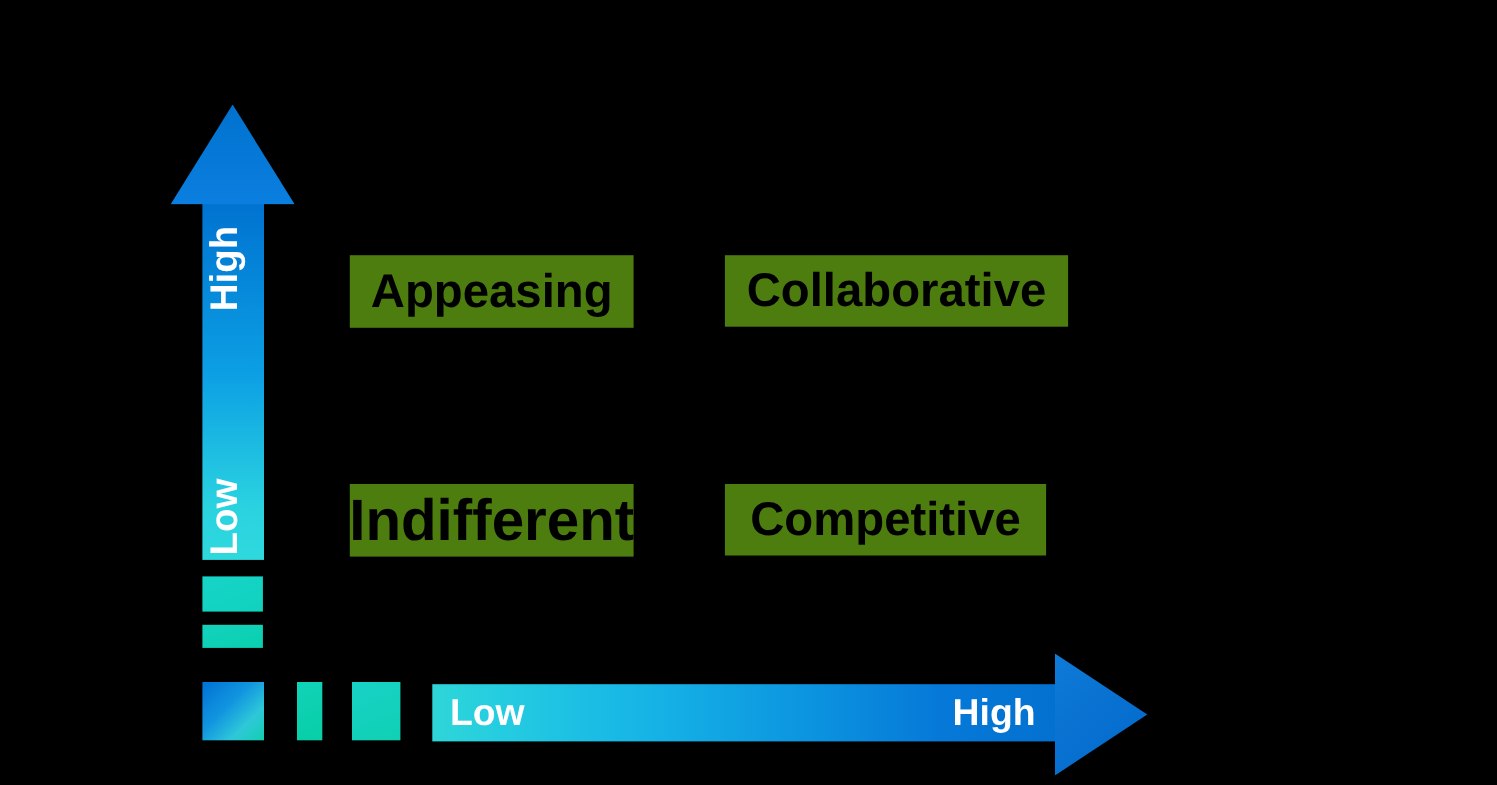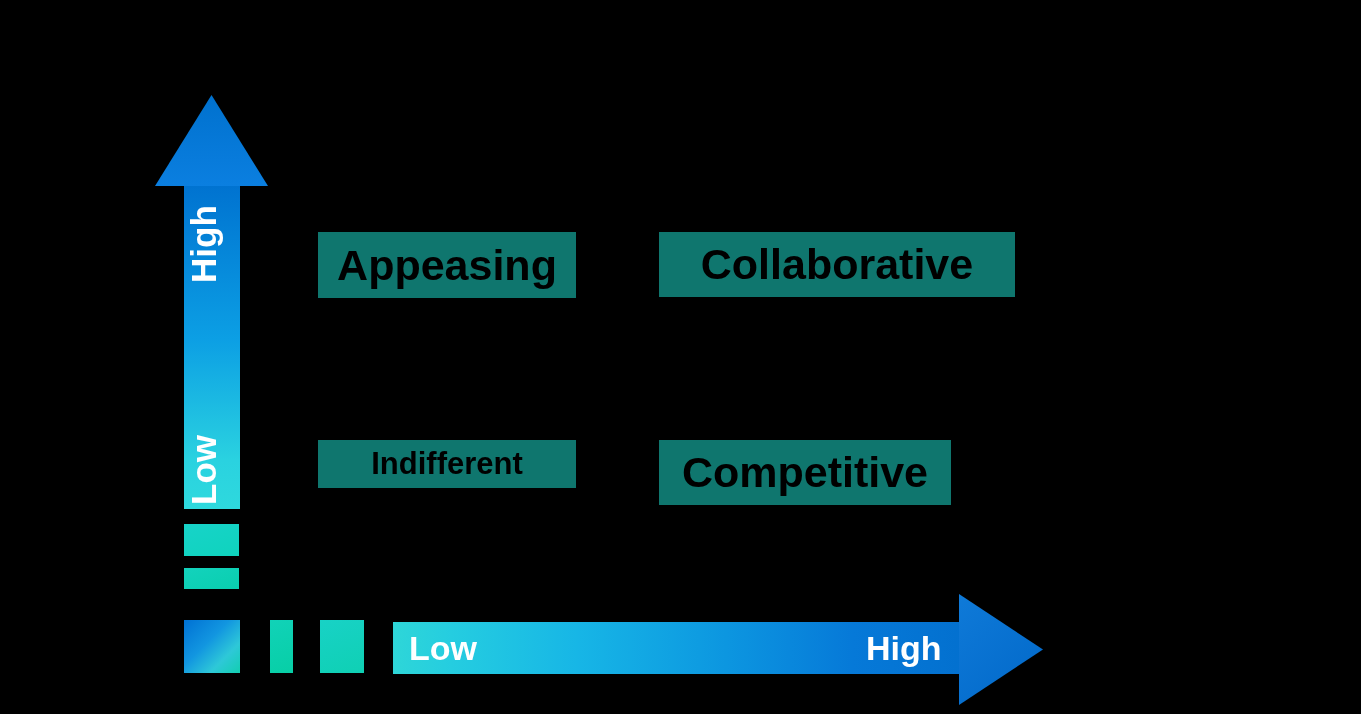--- a/index.html
+++ b/index.html
@@ -91,31 +91,31 @@
     font-weight: bold;
     font-size: 34px;
     white-space: nowrap;
   }
   .h-label-low  { left: 16px;  }
   .h-label-high { left: 473px; }
 
   
   .qbox {
     position: absolute;
-    background: #0f766e;
+    background: #4d7c0f;
     display: flex;
     align-items: center;
     justify-content: center;
     color: #000000;
     font-weight: bold;
     white-space: nowrap;
   }
   .qbox-appeasing    { left: 318px; top: 232px; width: 258px; height: 66px; font-size: 43px; }
-  .qbox-collaborative{ left: 659px; top: 232px; width: 356px; height: 65px; font-size: 43px; }
-  .qbox-indifferent  { left: 318px; top: 440px; width: 258px; height: 48px; font-size: 31px; }
+  .qbox-collaborative{ left: 659px; top: 232px; width: 312px; height: 65px; font-size: 43px; }
+  .qbox-indifferent  { left: 318px; top: 440px; width: 258px; height: 66px; font-size: 53px; }
   .qbox-competitive  { left: 659px; top: 440px; width: 292px; height: 65px; font-size: 43px; }
 
   
   .deco { position: absolute; }
   .deco-v1 { left: 184px; top: 524px; width: 55px; height: 32px;
              background: linear-gradient(160deg, #17d3c9 0%, #0fd3bd 100%); }
   .deco-v2 { left: 184px; top: 568px; width: 55px; height: 21px;
              background: linear-gradient(160deg, #13d2bd 0%, #09cfae 100%); }
   .deco-h0 { left: 184px; top: 620px; width: 56px; height: 53px;
              background: linear-gradient(135deg, #0071d4 0%, #1296e0 42%, #2ec8d8 72%, #12cfb0 100%); }

